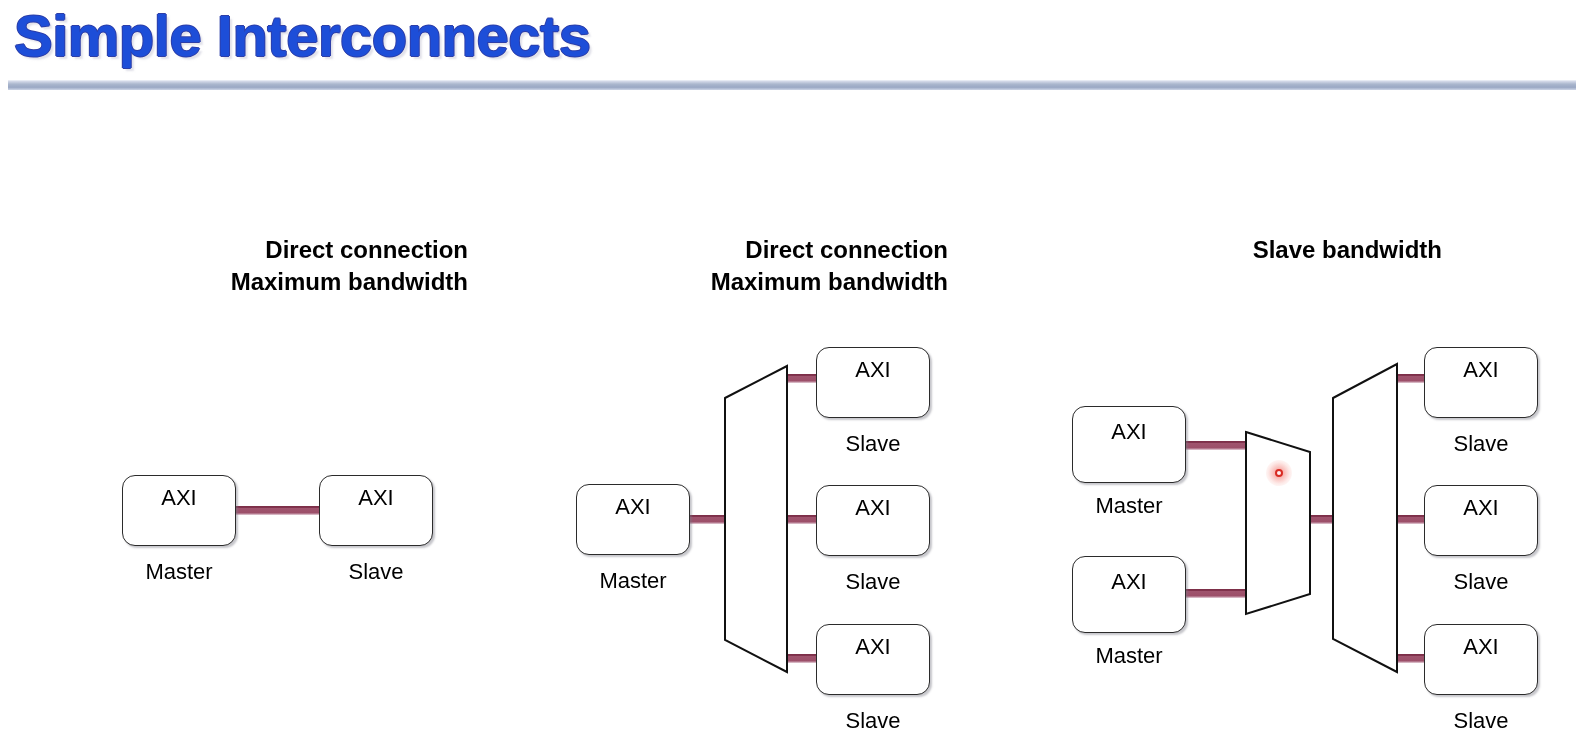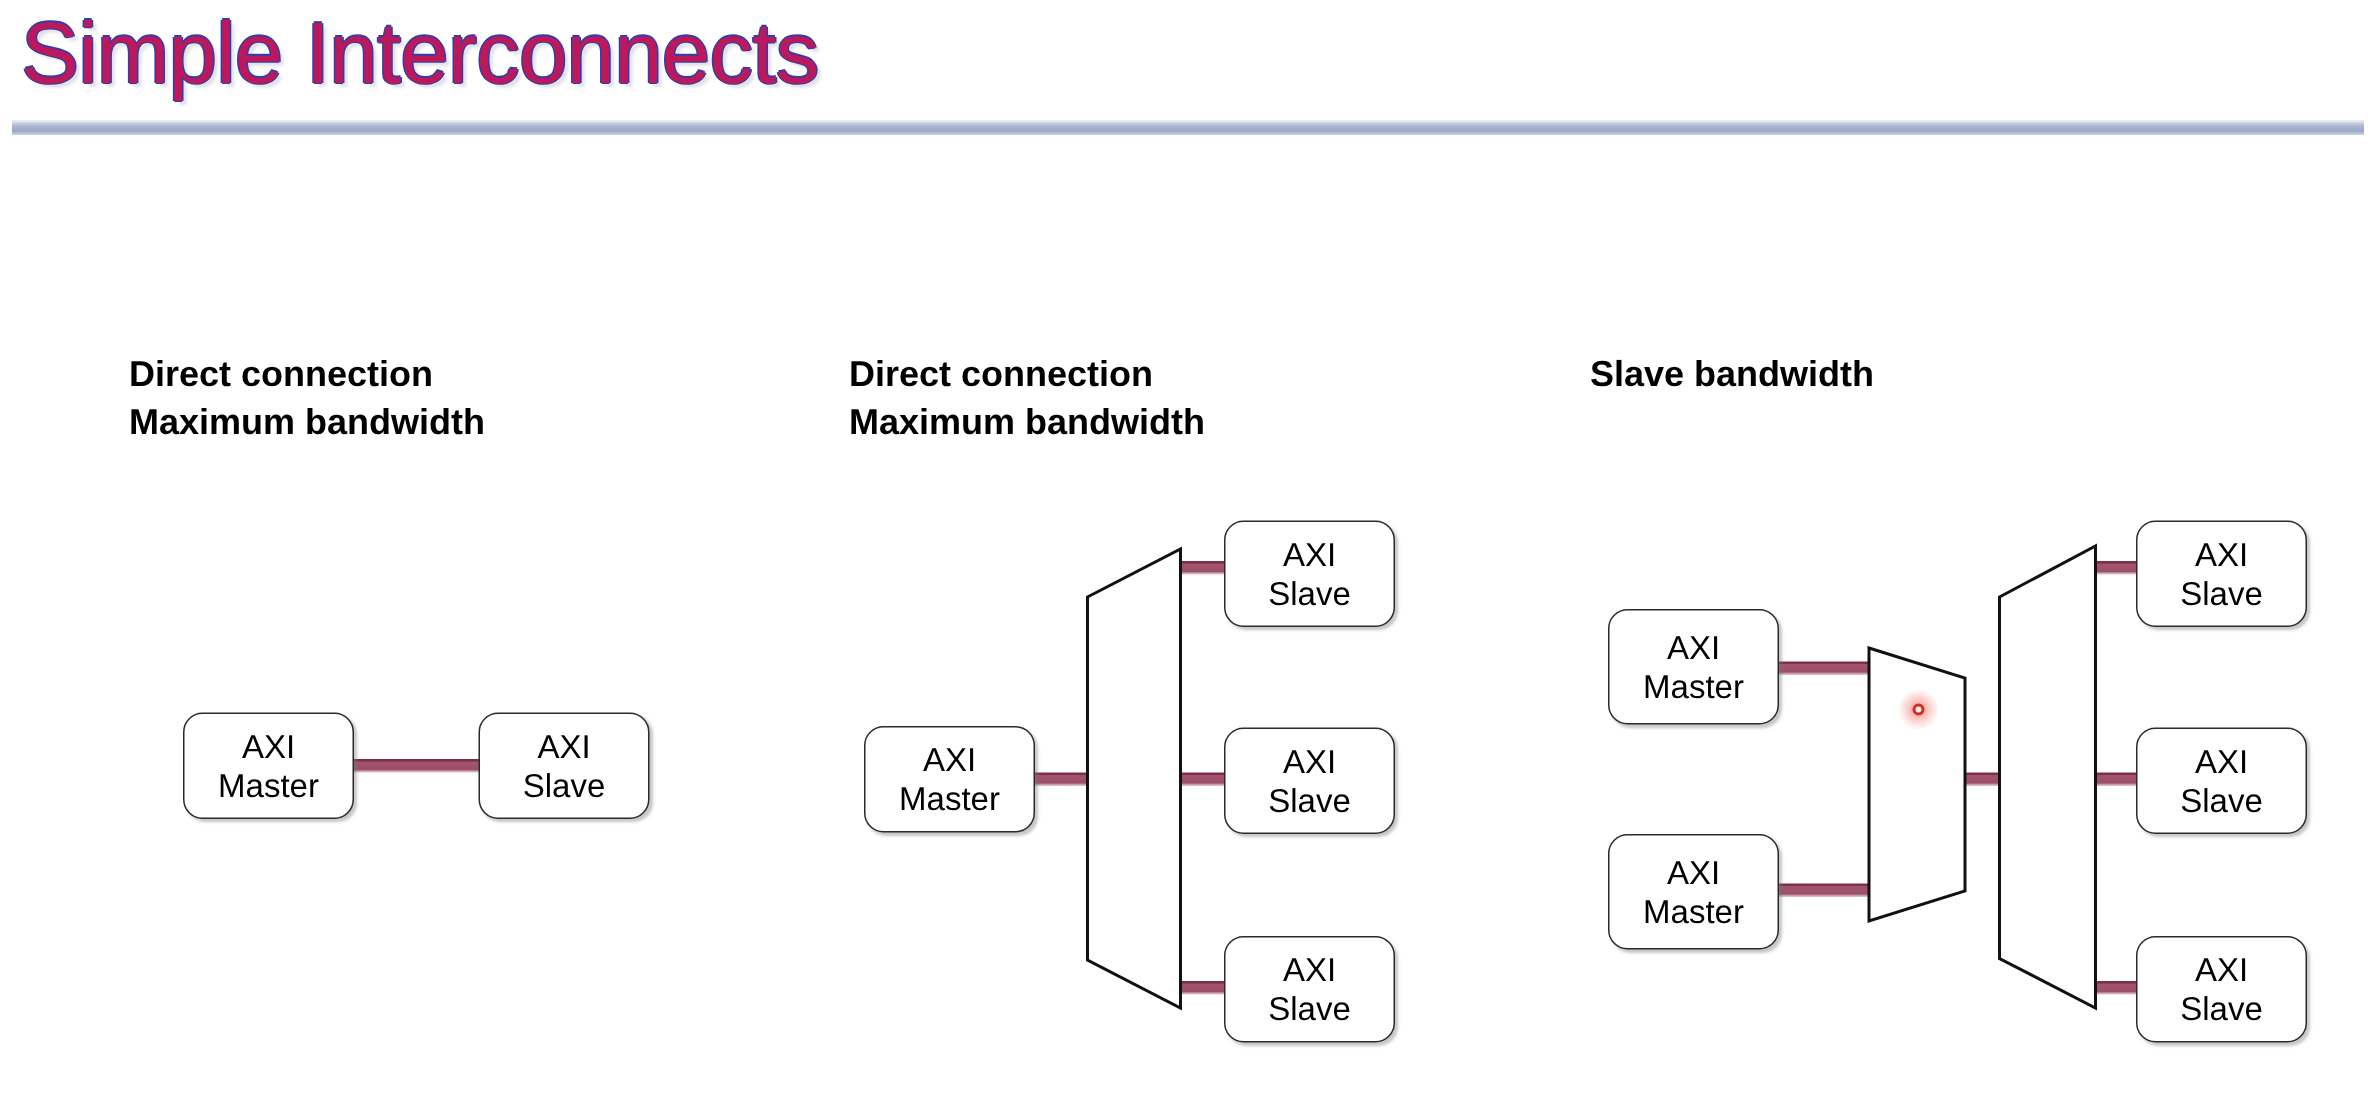--- a/index.html
+++ b/index.html
@@ -15,23 +15,23 @@
     font-family: "Liberation Sans", sans-serif;
     -webkit-font-smoothing: antialiased;
   }
 
   
   #slide-title {
     position: absolute;
     left: 14px;
     top: 2px;
     font-size: 58px;
-    font-weight: normal;
+    font-weight: bold;
     letter-spacing: -0.5px;
-    color: #be185d;
+    color: #1d4ed8;
     text-shadow:
        1px 0 0 #2e3fa8,
       -1px 0 0 #2e3fa8,
        0 1px 0 #2e3fa8,
        0 -1px 0 #2e3fa8,
        3px 3px 2px rgba(200,200,215,0.55);
     white-space: nowrap;
   }
   #title-rule {
     position: absolute;
@@ -39,21 +39,21 @@
     top: 80px;
     width: 1568px;
     height: 9px;
     background: linear-gradient(to bottom, #d7dceb 0%, #aab6cd 35%, #9aa8c4 70%, #cdd5e6 100%);
     border-top: 1px solid #e6eaf3;
   }
 
   
   .col-heading {
     position: absolute;
-    text-align: left;
+    text-align: right;
     font-size: 24px;
     font-weight: bold;
     color: #000000;
     line-height: 1.32;
     white-space: nowrap;
   }
   #heading-1 { left: 86px;  top: 234px; width: 382px; }
   #heading-2 { left: 566px; top: 234px; width: 382px; }
   #heading-3 { left: 1060px;top: 234px; width: 382px; }
 
@@ -76,21 +76,21 @@
     display: flex;
     flex-direction: column;
     align-items: center;
     justify-content: center;
     font-size: 22px;
     color: #000000;
     line-height: 1.18;
     box-shadow: 2px 2px 2px rgba(120,120,130,0.42);
     z-index: 3;
   }
-  .axi-box .ln { display: block; }
+  .axi-box .ln { display: block; margin-top: 48px; }
 
   
   .bus {
     position: absolute;
     height: 9px;
     background: linear-gradient(to bottom,
         #7d2f49 0%, #7d2f49 16%,
         #a0546e 22%, #9c4f69 78%,
         #c69aab 88%, #e2cbd5 100%);
     z-index: 1;

